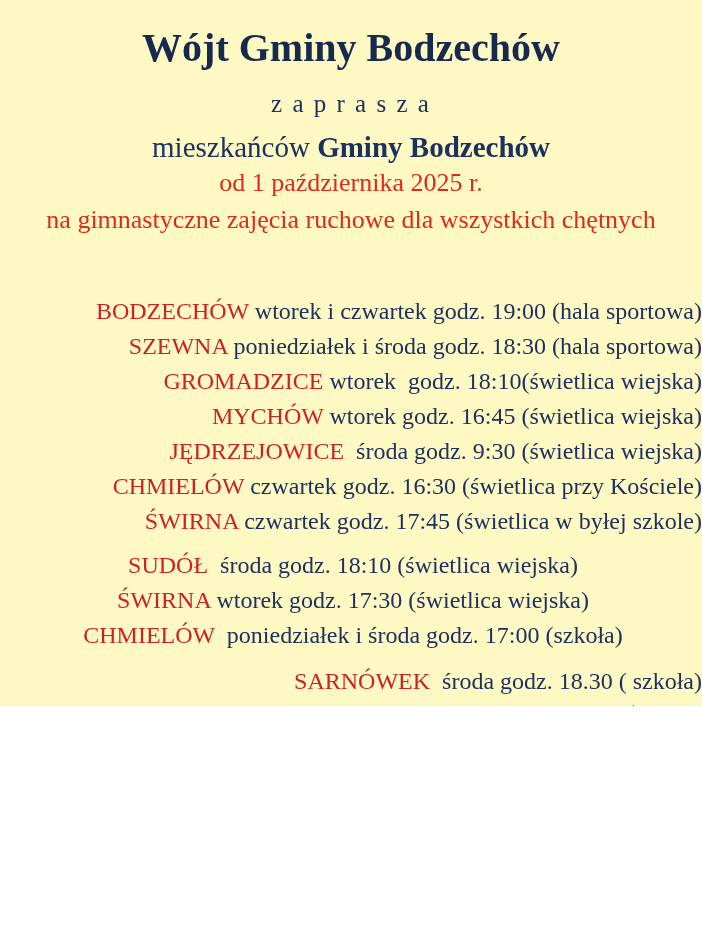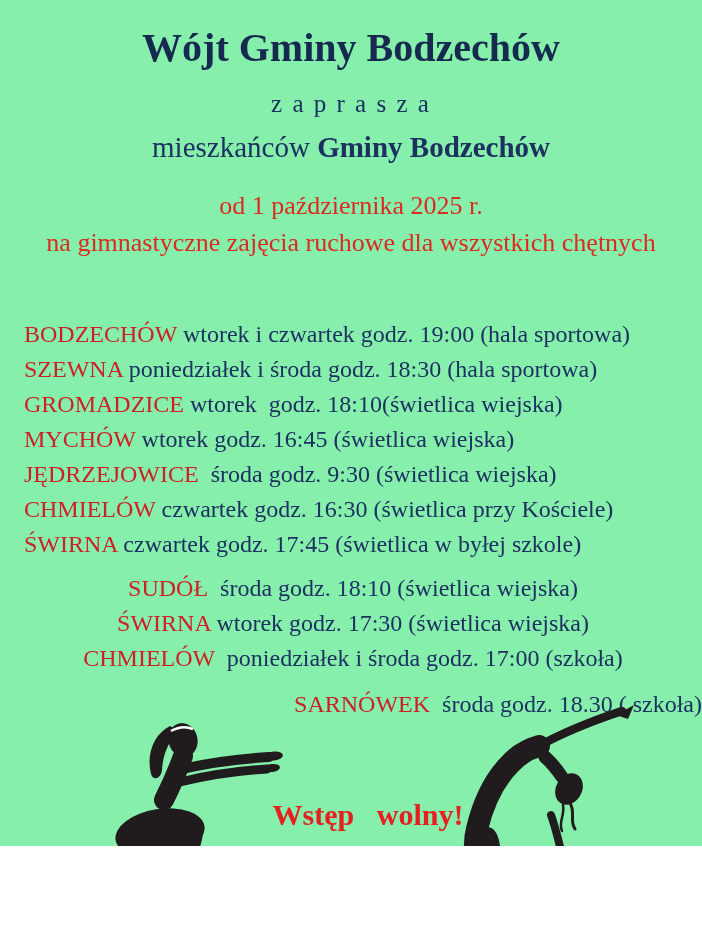--- a/index.html
+++ b/index.html
@@ -7,22 +7,22 @@
     --title-navy:#16294f;
     --red-heading:#dd2a20;
     --red-town:#cd2127;
     --red-free-entry:#e42020;
     --silhouette-black:#201c1d;
     --shadow-gray:#e4e4e6;
   }
   html,body{margin:0;padding:0;background:#fff;}
   .poster{
     position:relative;
-    width:702px;height:846px;
-    background:#86efac;
+    width:702px;height:706px;
+    background:#fef9c3;
     overflow:hidden;
     font-family:"Liberation Serif","DejaVu Serif",serif;
   }
   .header{text-align:center;}
   .title{
     margin:0;padding-top:26px;
     font-size:40px;line-height:44px;font-weight:bold;
     color:var(--title-navy);
   }
   .invites{
@@ -30,28 +30,27 @@
     font-size:25px;letter-spacing:2px;
     color:var(--navy);
   }
   .audience{
     margin-top:13px;
     font-size:29px;
     color:var(--navy);
   }
   .audience .bold{font-weight:bold;}
   .announce{
-    margin-top:23px;
     text-align:center;
     font-size:26px;line-height:37px;
     color:var(--red-heading);
   }
   .sched{font-size:24px;line-height:35px;}
   .row{white-space:pre;}
-  .sched-center{margin-top:56px;text-align:left;margin-left:24px;}
+  .sched-center{margin-top:56px;text-align:right;margin-left:24px;}
   .sched-left{margin-top:9px;margin-left:4px;text-align:center;}
   .sarnowek-wrap{margin-top:11px;margin-left:36px;text-align:right;}
   .town{color:var(--red-town);}
   .details{color:var(--navy);}
   .free-entry{
     position:absolute;left:17px;top:798px;width:100%;
     text-align:center;
     font-size:30px;font-weight:bold;
     color:var(--red-free-entry);
     white-space:pre;

